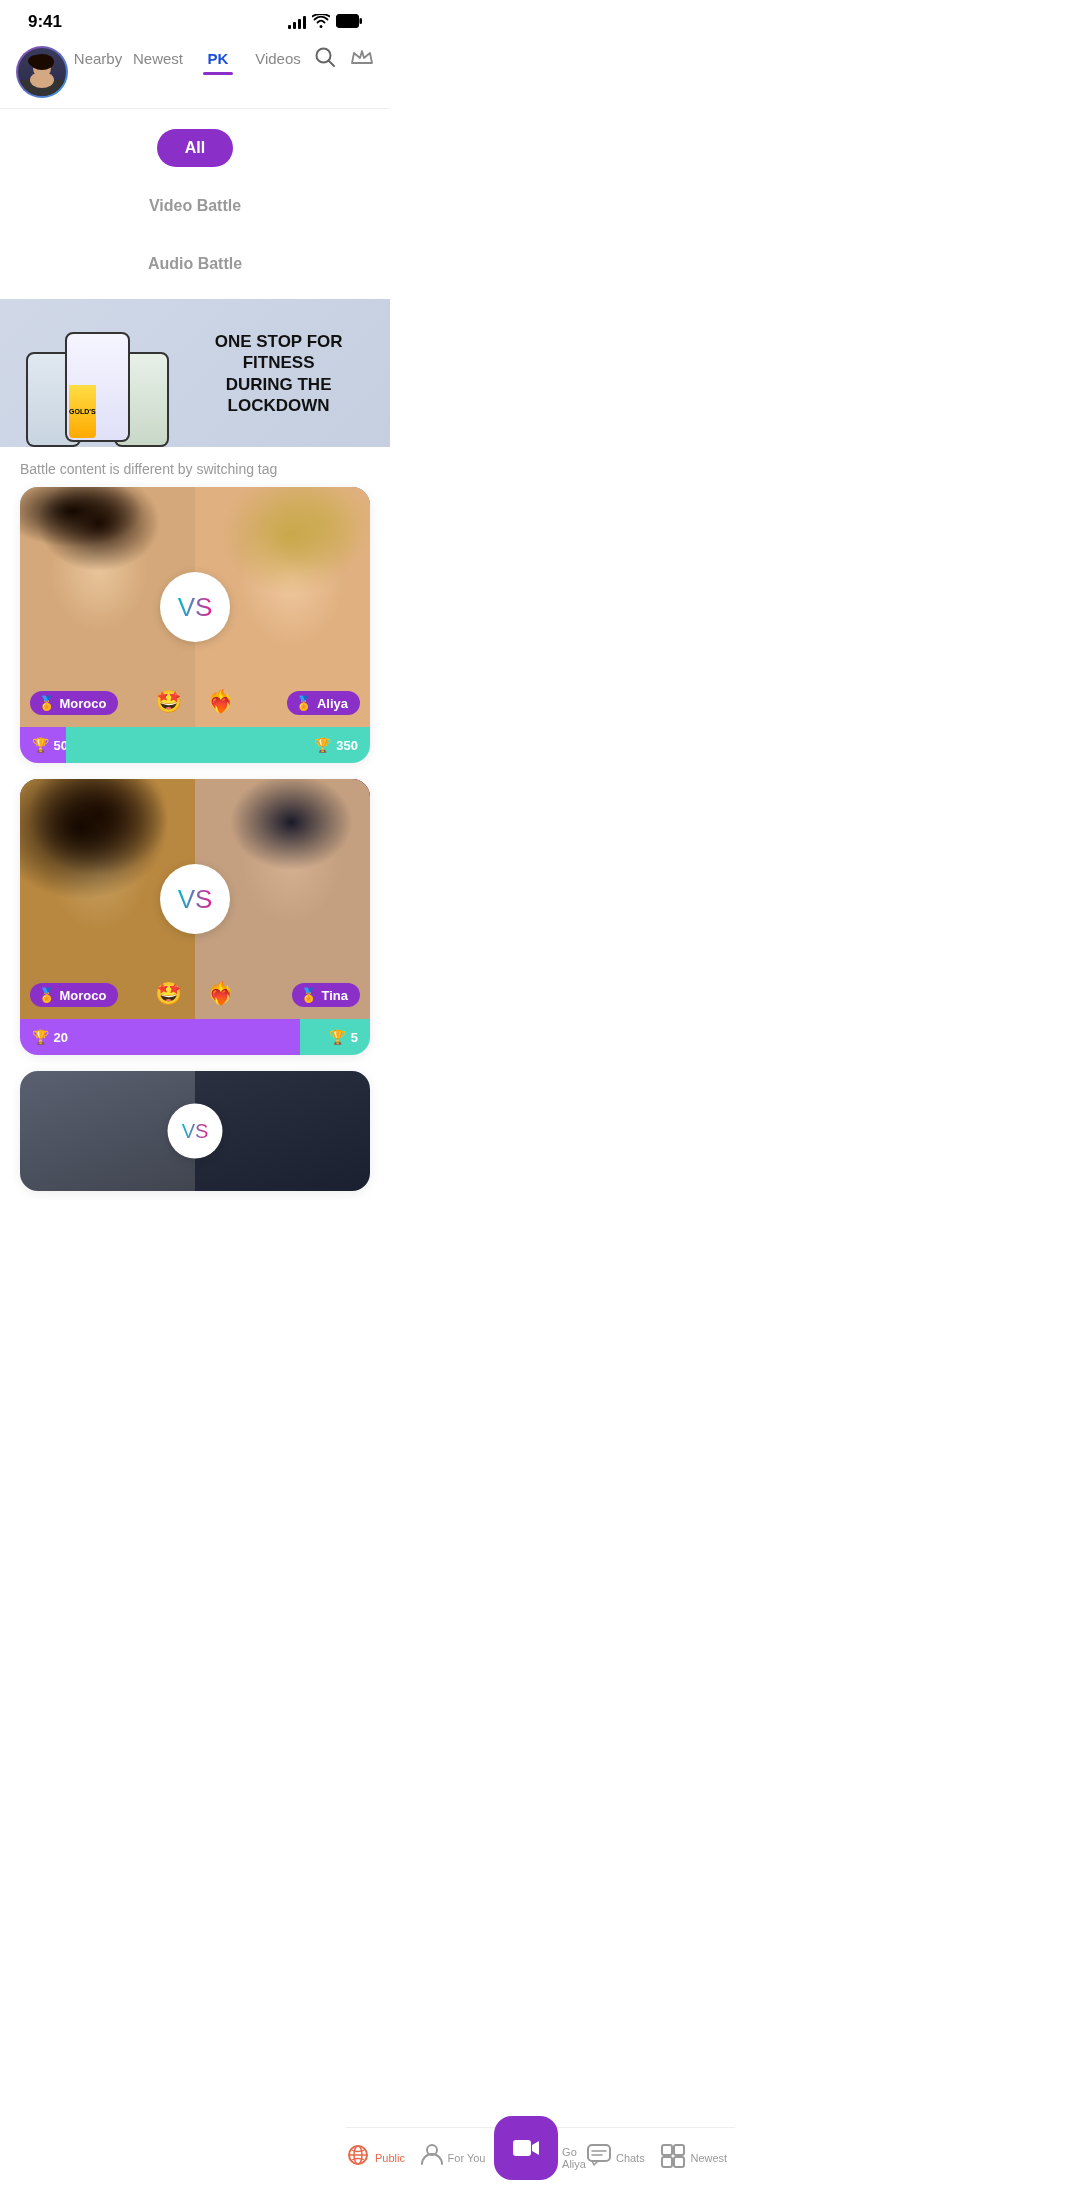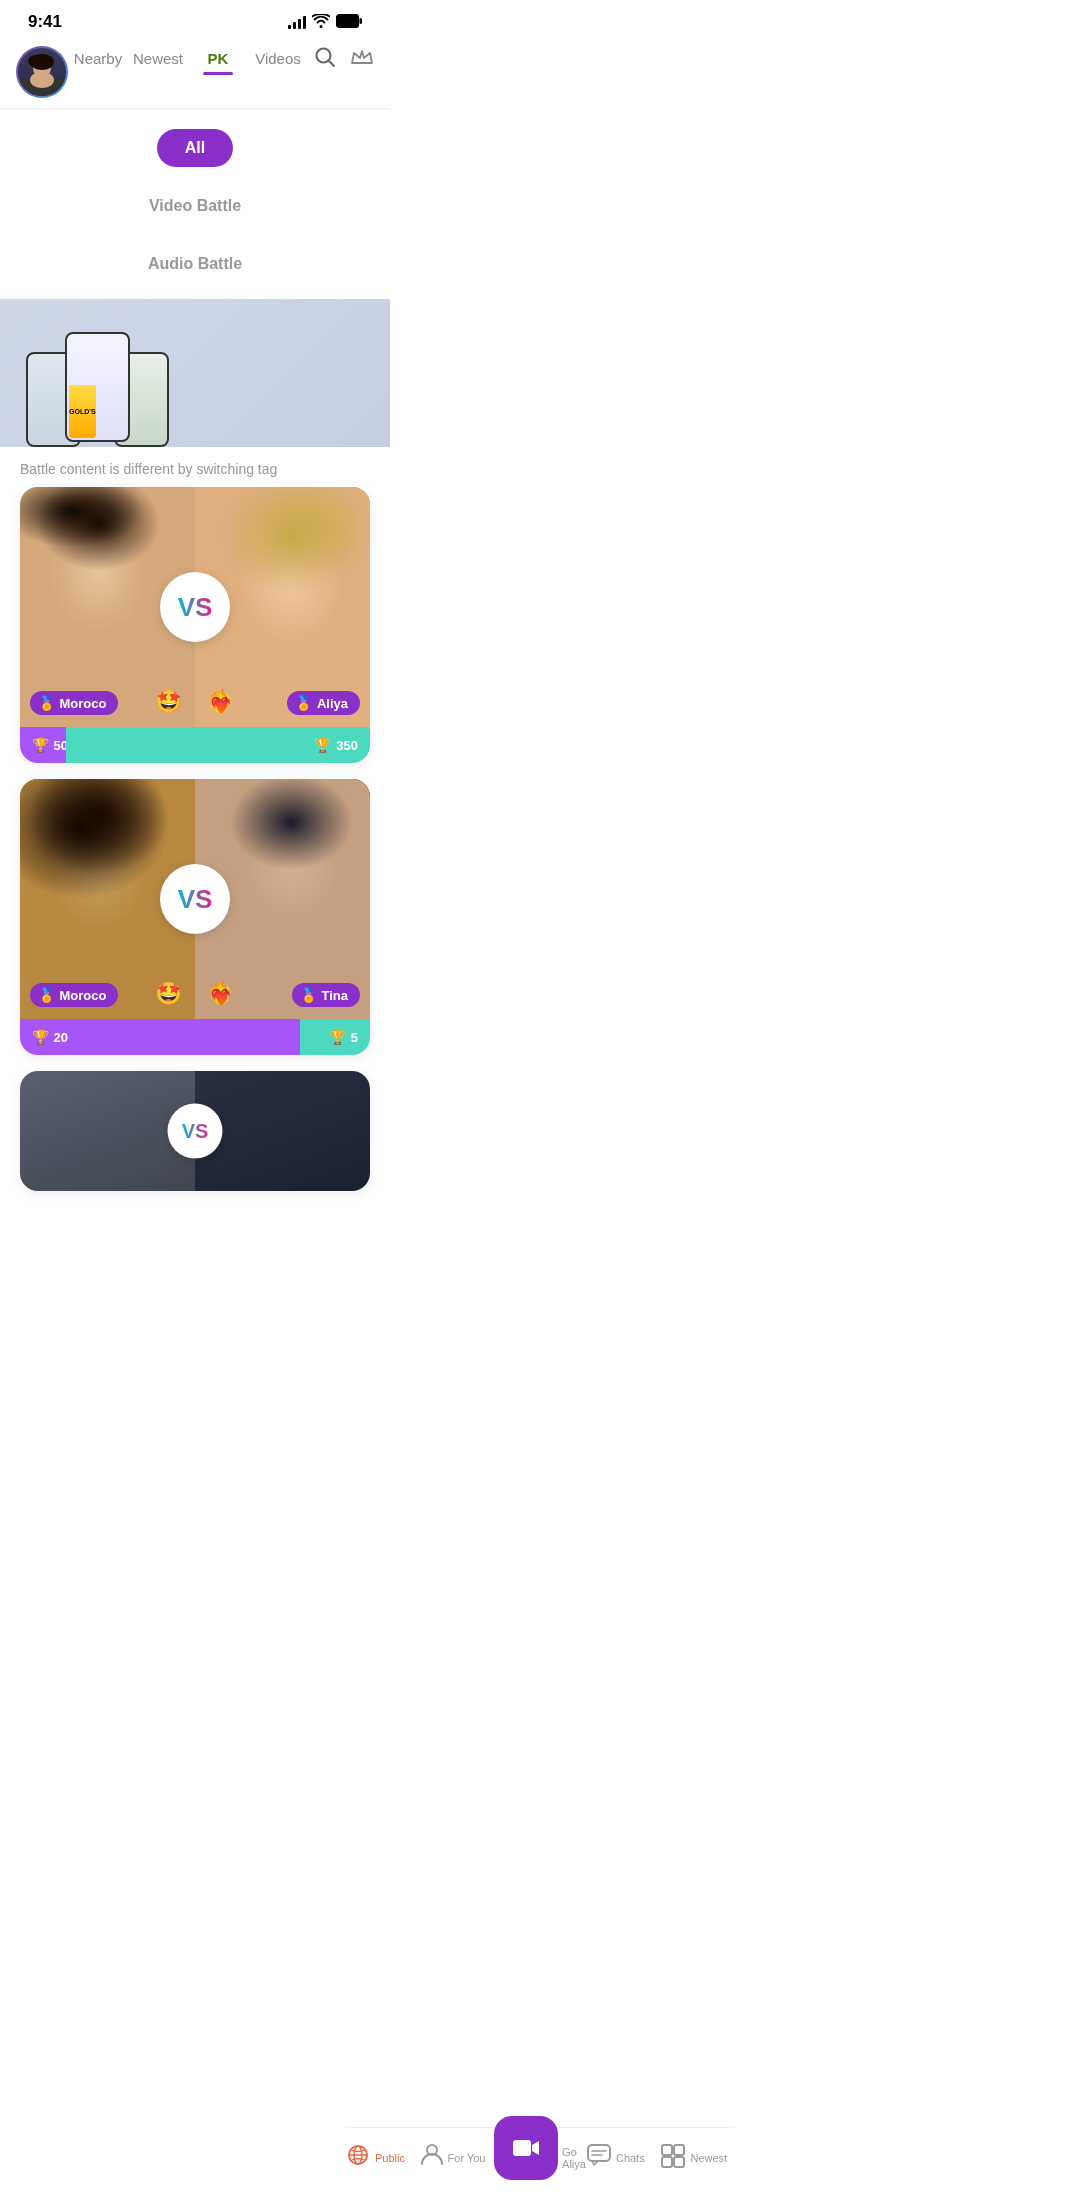--- a/index.html
+++ b/index.html
@@ -83,21 +83,21 @@
     .nav-item {
       flex: 1;
       text-align: center;
       font-size: 15px;
       color: #888;
       cursor: pointer;
       padding: 4px 0;
       position: relative;
     }
     .nav-item.active {
-      color: #4d7c0f;
+      color: #1d4ed8;
       font-weight: 600;
     }
     .nav-item.active::after {
       content: '';
       position: absolute;
       bottom: -4px;
       left: 50%;
       transform: translateX(-50%);
       width: 30px;
       height: 3px;
@@ -247,21 +247,21 @@
       background: #fff;
       border-radius: 50%;
       display: flex;
       align-items: center;
       justify-content: center;
       z-index: 10;
       box-shadow: 0 2px 10px rgba(0,0,0,0.15);
     }
     .vs-text {
       font-size: 26px;
-      font-weight: 700;
+      font-weight: 400;
       background: linear-gradient(90deg, #00bcd4, #e91e8c);
       -webkit-background-clip: text;
       -webkit-text-fill-color: transparent;
       background-clip: text;
     }
     .name-badge {
       position: absolute;
       bottom: 12px;
       left: 10px;
       background: #8b2fc9;
@@ -539,20 +539,26 @@
         <div class="phone-screen" style="background:linear-gradient(180deg,#f5f5ff,#e0e0f8);position:relative;">
           <div style="position:absolute;bottom:2px;left:2px;width:calc(100%-4px);height:50%;background:linear-gradient(180deg,#ffdd44,#ffaa00);border-radius:0 0 4px 4px;display:flex;align-items:center;justify-content:center;">
             <span style="font-size:7px;font-weight:900;color:#000;">GOLD'S</span>
           </div>
         </div>
       </div>
       <div class="phone-mock">
         <div class="phone-screen" style="background:linear-gradient(180deg,#e8f0e8,#c8d8c8);"></div>
       </div>
     </div>
+    <div class="banner-text">
+      <h2>
+        <span>ONE STOP FOR FITNESS</span><br>
+        <span>DURING THE LOCKDOWN</span>
+      </h2>
+    </div>
   </div>
 
   <div class="battle-subtitle">Battle content is different by switching tag</div>
 
   <div class="battle-card">
     <div class="battle-images">
 
       <div class="battle-left">
         <div class="photo-woman-1" style="width:100%;height:100%;"></div>
         <div class="name-badge">

